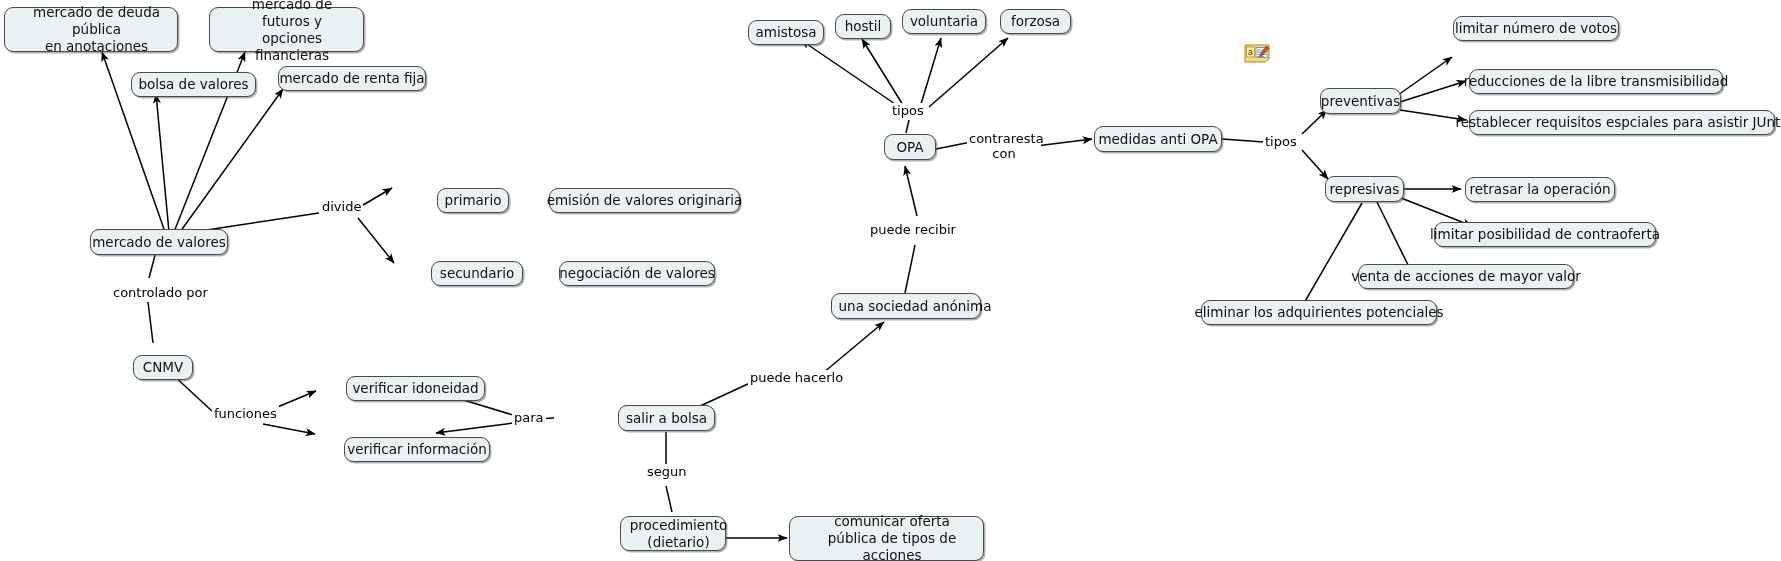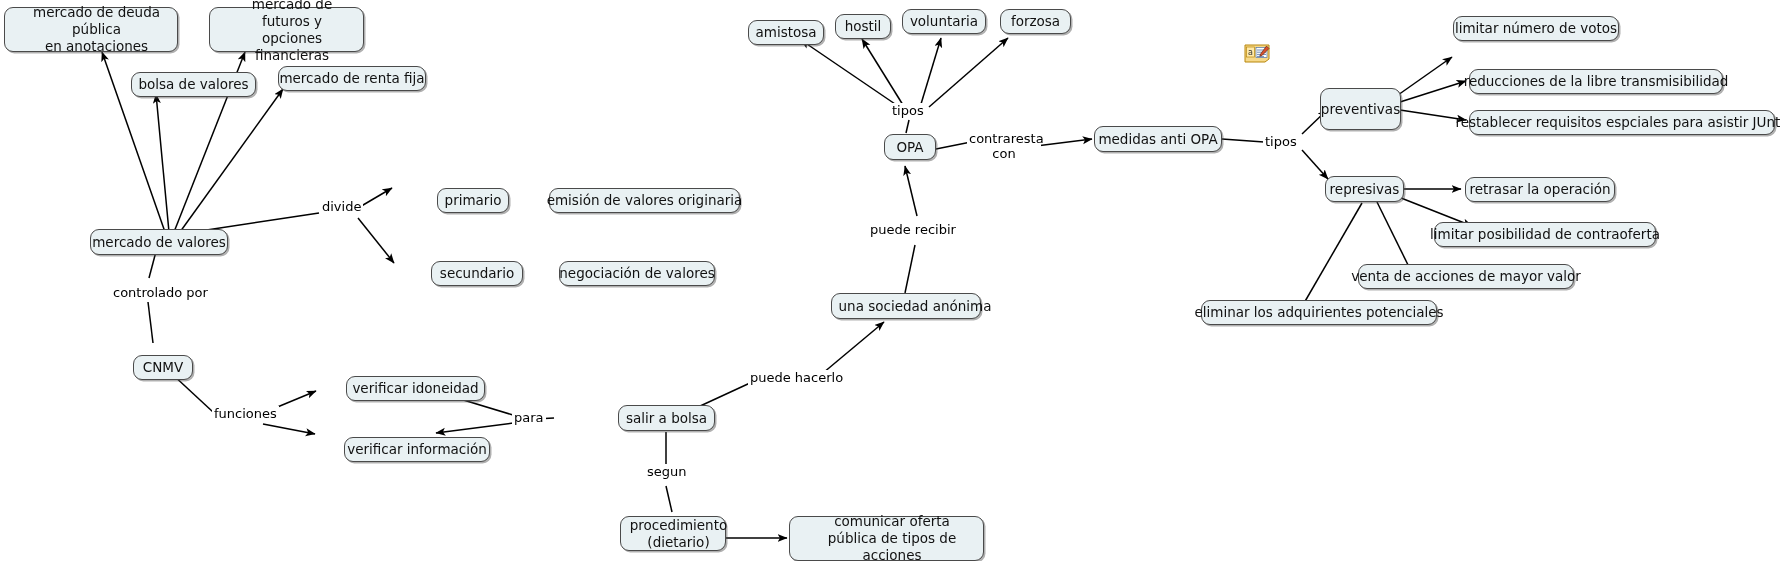--- a/index.html
+++ b/index.html
@@ -165,21 +165,21 @@
   <div class="node" style="left:748px;top:20px;width:76px;height:25px;">amistosa</div>
 
   <div class="node" style="left:835px;top:14px;width:56px;height:25px;">hostil</div>
 
   <div class="node" style="left:902px;top:9px;width:84px;height:25px;">voluntaria</div>
 
   <div class="node" style="left:1000px;top:9px;width:71px;height:25px;">forzosa</div>
 
   <div class="node" style="left:1094px;top:126px;width:128px;height:26px;">medidas anti OPA</div>
 
-  <div class="node" style="left:1320px;top:88px;width:81px;height:42px;">preventivas</div>
+  <div class="node" style="left:1320px;top:88px;width:81px;height:26px;">preventivas</div>
 
   <div class="node" style="left:1325px;top:176px;width:79px;height:26px;">represivas</div>
 
   <div class="node" style="left:1453px;top:16px;width:166px;height:25px;">limitar número de votos</div>
 
   <div class="node" style="left:1469px;top:69px;width:254px;height:25px;">reducciones de la libre transmisibilidad</div>
 
   <div class="node" style="left:1469px;top:110px;width:306px;height:25px;">restablecer requisitos espciales para asistir JUnta</div>
 
   <div class="node" style="left:1465px;top:177px;width:150px;height:25px;">retrasar la operación</div>

